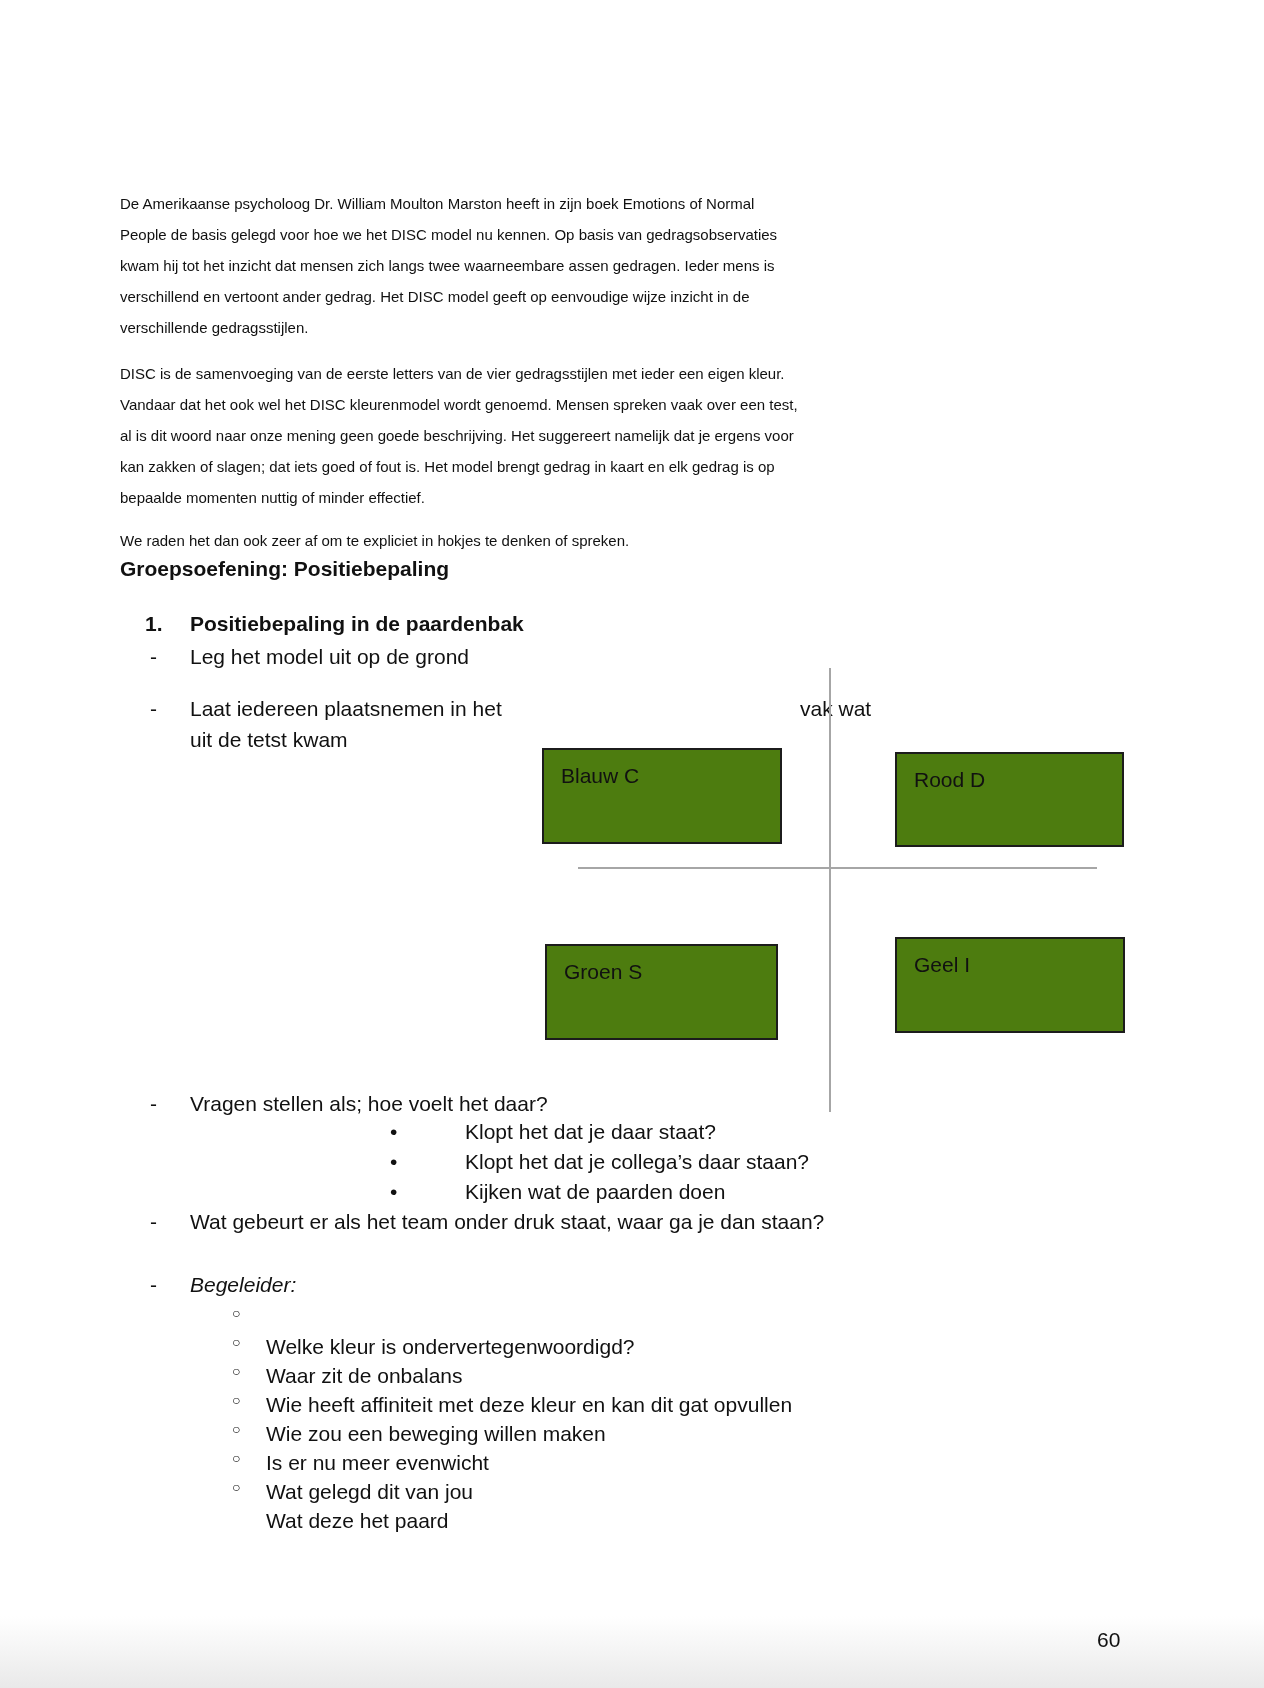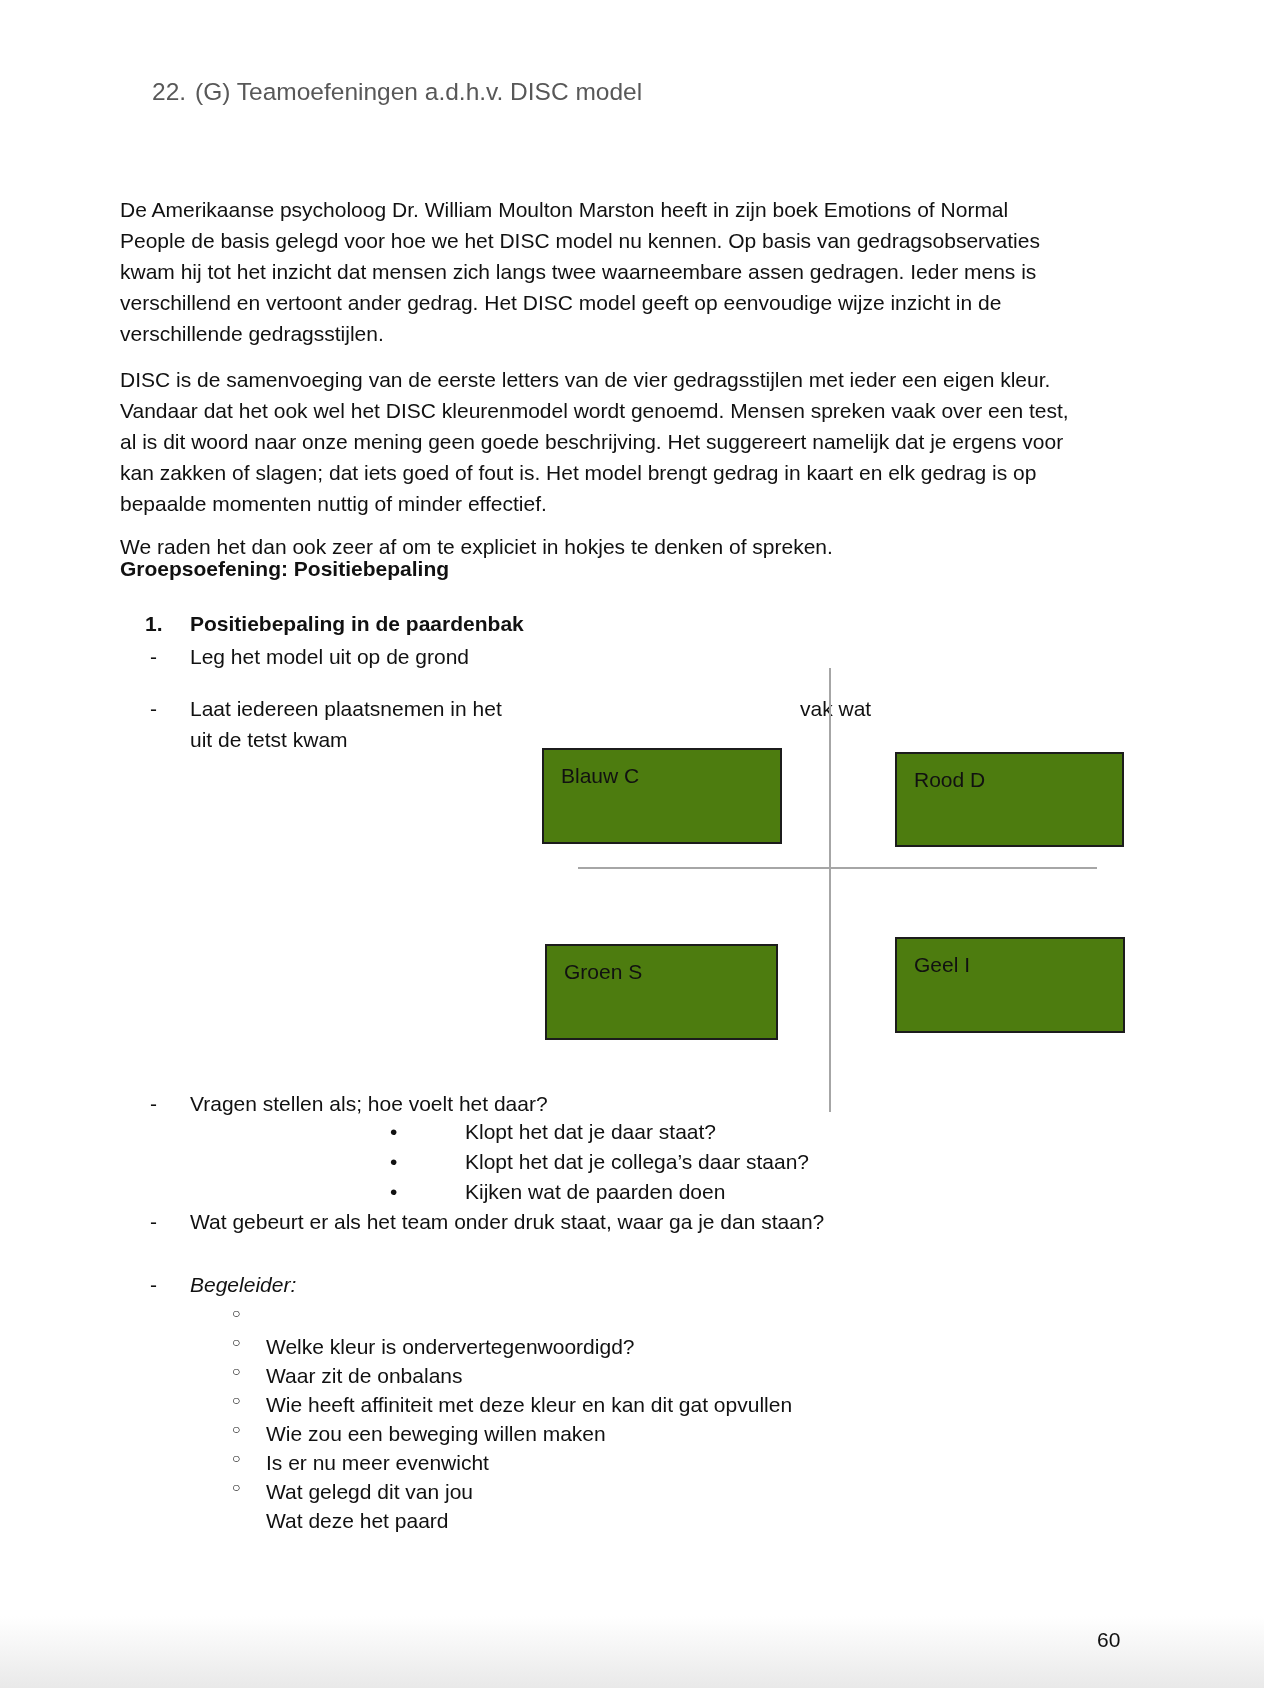--- a/index.html
+++ b/index.html
@@ -23,21 +23,21 @@
     color: #585858;
     white-space: nowrap;
   }
   .doc-title .title-text { margin-left: 9px; }
 
   
   .par {
     position: absolute;
     left: 120px;
     width: 1015px;
-    font-size: 21px;
+    font-size: 15px;
     line-height: 31px;
     white-space: pre-line;
   }
   .par-1 { top: 173px; }
   .par-2 { top: 343px; }
   .par-3 { top: 510px; }
 
   .group-heading {
     position: absolute;
     left: 120px;
@@ -105,21 +105,20 @@
     width: 100%; height: 72px;
     background: linear-gradient(to bottom, rgba(233,233,233,0) 0%, #e9e9e9 100%);
     z-index: 1;
   }
 </style>
 </head>
 <body>
 
 <div class="page">
 
-  <h1 class="doc-title"><span class="title-num">22.</span><span class="title-text">(G) Teamoefeningen a.d.h.v. DISC model</span></h1>
 
   <p class="par par-1">De Amerikaanse psycholoog Dr. William Moulton Marston heeft in zijn boek Emotions of Normal
 People de basis gelegd voor hoe we het DISC model nu kennen. Op basis van gedragsobservaties
 kwam hij tot het inzicht dat mensen zich langs twee waarneembare assen gedragen. Ieder mens is
 verschillend en vertoont ander gedrag. Het DISC model geeft op eenvoudige wijze inzicht in de
 verschillende gedragsstijlen.</p>
   <p class="par par-2">DISC is de samenvoeging van de eerste letters van de vier gedragsstijlen met ieder een eigen kleur.
 Vandaar dat het ook wel het DISC kleurenmodel wordt genoemd. Mensen spreken vaak over een test,
 al is dit woord naar onze mening geen goede beschrijving. Het suggereert namelijk dat je ergens voor
 kan zakken of slagen; dat iets goed of fout is. Het model brengt gedrag in kaart en elk gedrag is op

